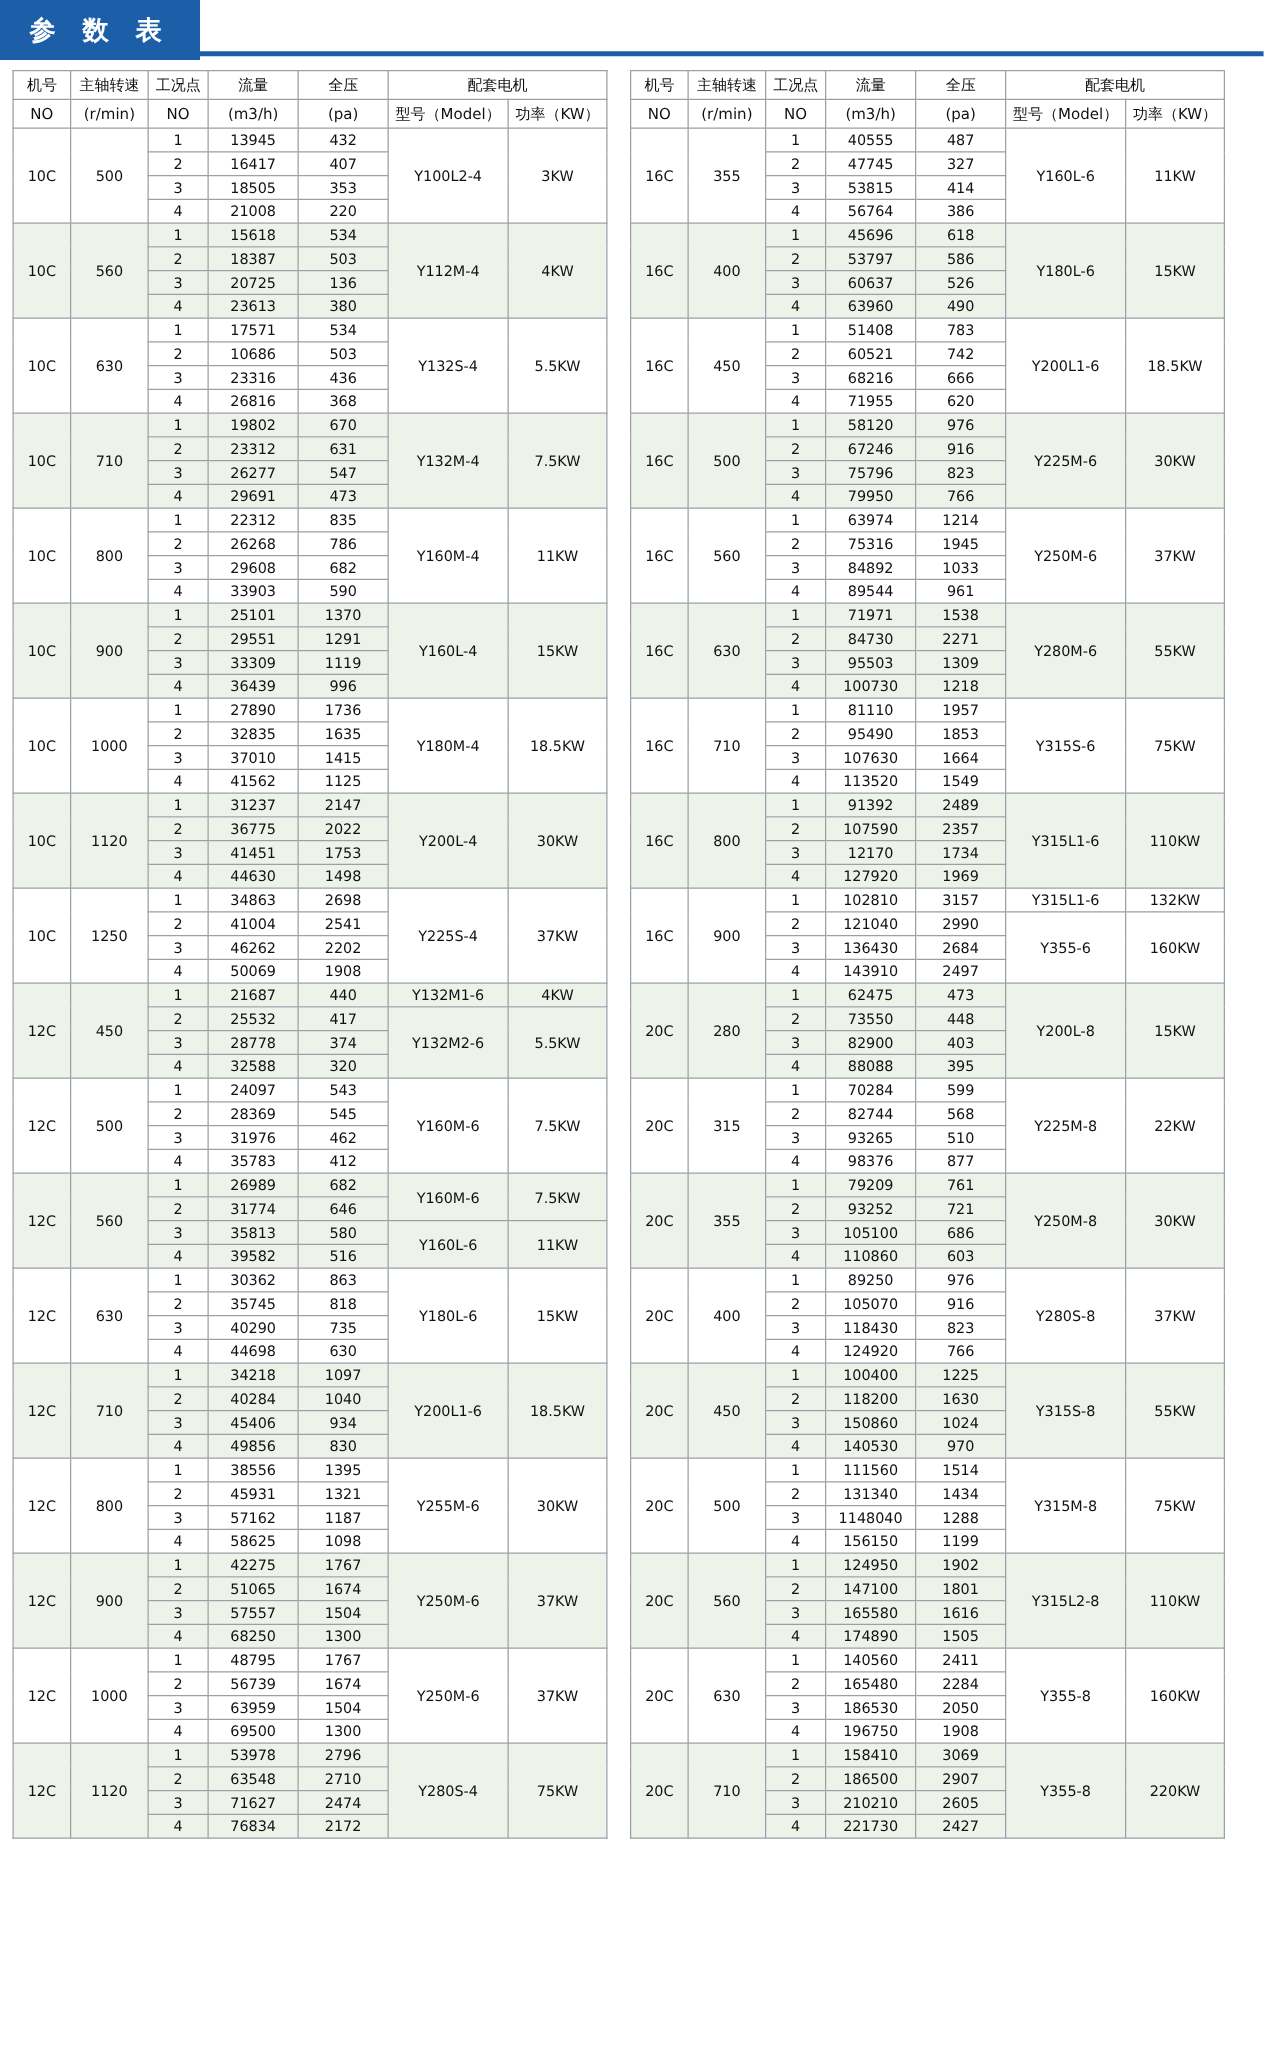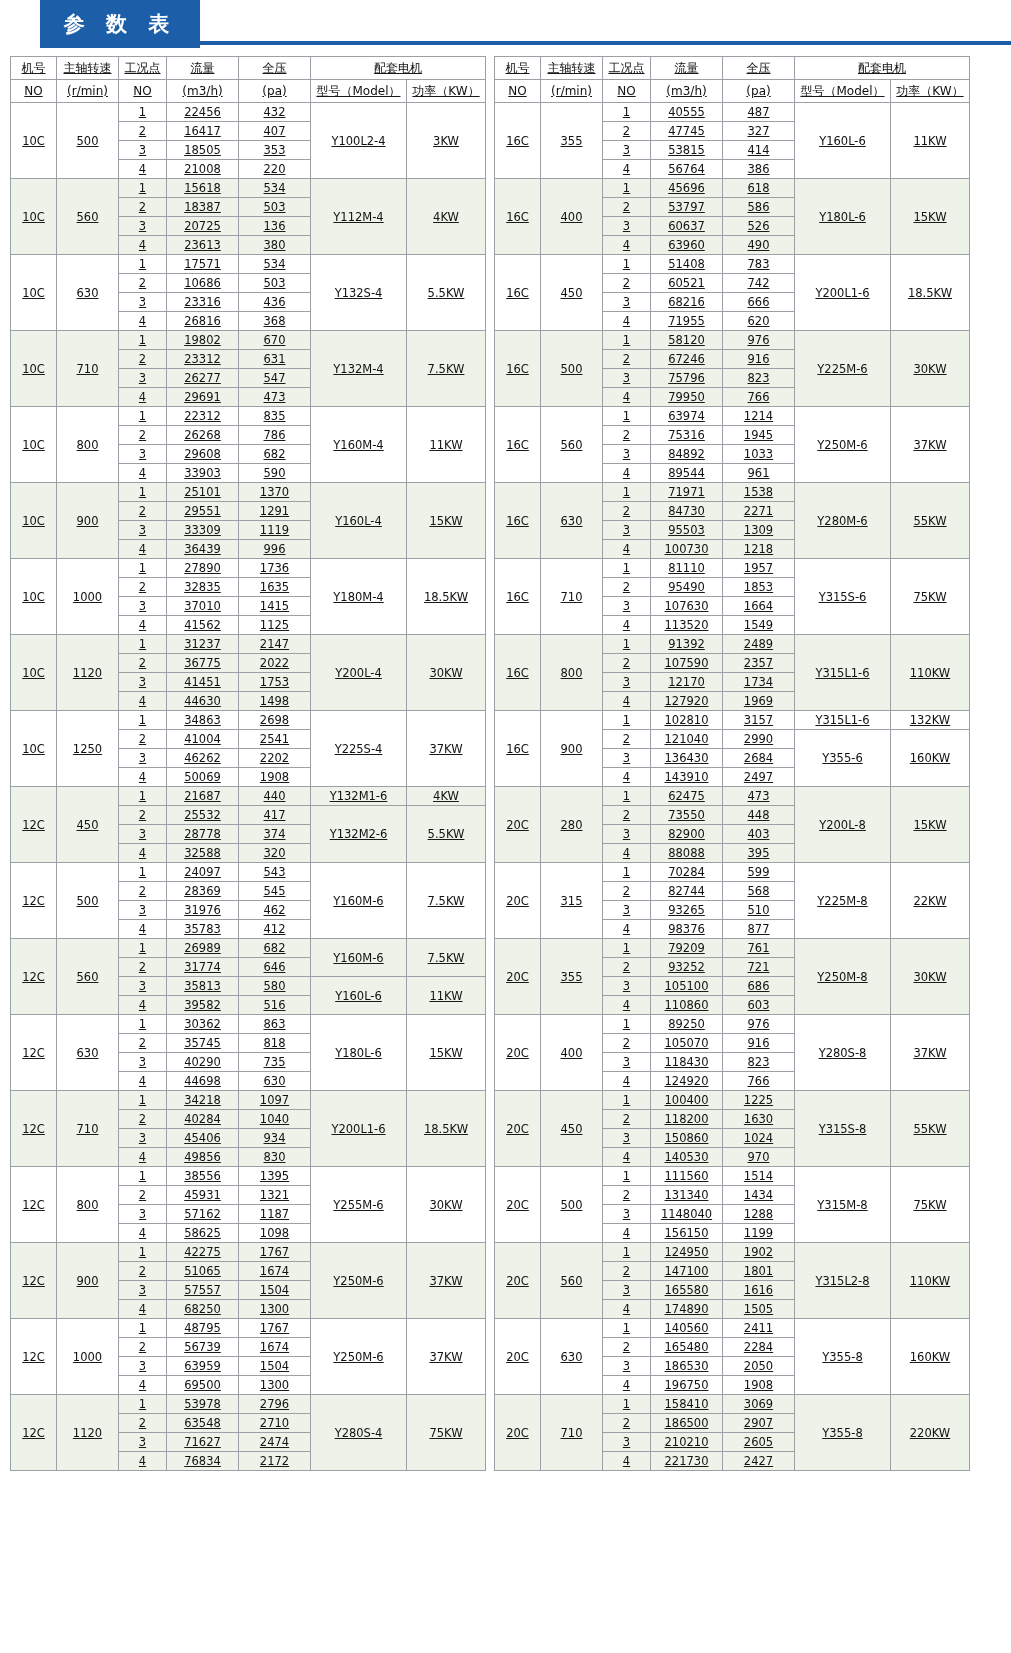--- a/index.html
+++ b/index.html
@@ -4,36 +4,35 @@
 <style>
   html,body{margin:0;padding:0;background:#ffffff;}
   body{width:1011px;font-family:"Liberation Sans","DejaVu Sans",sans-serif;color:#1a1a1a;}
   .page{width:1011px;position:relative;}
 
   
   .banner{height:56px;position:relative;}
   .banner-tab{
     position:absolute;left:0;top:0;width:160px;height:48px;
     background:#1c5fa8;
-    display:flex;align-items:center;justify-content:center;margin-left:40px;
+    display:flex;align-items:center;justify-content:center;
   }
   .banner-tab span{
     color:#ffffff;font-size:21px;font-weight:bold;letter-spacing:7px;
     font-family:"DejaVu Sans","Liberation Sans",sans-serif;
   }
   .banner-rule{
     position:absolute;left:160px;top:41px;right:0;height:4px;background:#1c5fa8;
   }
 
   
   .tables{
-    display:flex;flex-direction:row;gap:8px;
+    display:flex;flex-direction:row;gap:18px;
     padding:0 10px 18px 10px;
     box-sizing:border-box;
-    text-decoration:underline;
   }
   table.param{
     border-collapse:collapse;
     table-layout:fixed;
     width:475px;
     font-size:11.5px;
     font-family:"DejaVu Sans","Liberation Sans",sans-serif;
   }
   table.param td, table.param th{
     border:1px solid #9aa0a6;
@@ -105,21 +104,21 @@
           <td>(pa)</td>
           <td>型号（Model）</td>
           <td>功率（KW）</td>
         </tr>
       </thead>
       <tbody id="left-body">
           <tr class="plain">
             <td rowspan="4">10C</td>
             <td rowspan="4">500</td>
             <td>1</td>
-            <td>22456</td>
+            <td>13945</td>
             <td>432</td>
             <td rowspan="4">Y100L2-4</td>
             <td rowspan="4">3KW</td>
           </tr>
           <tr class="plain">
             <td>2</td>
             <td>16417</td>
             <td>407</td>
           </tr>
           <tr class="plain">

